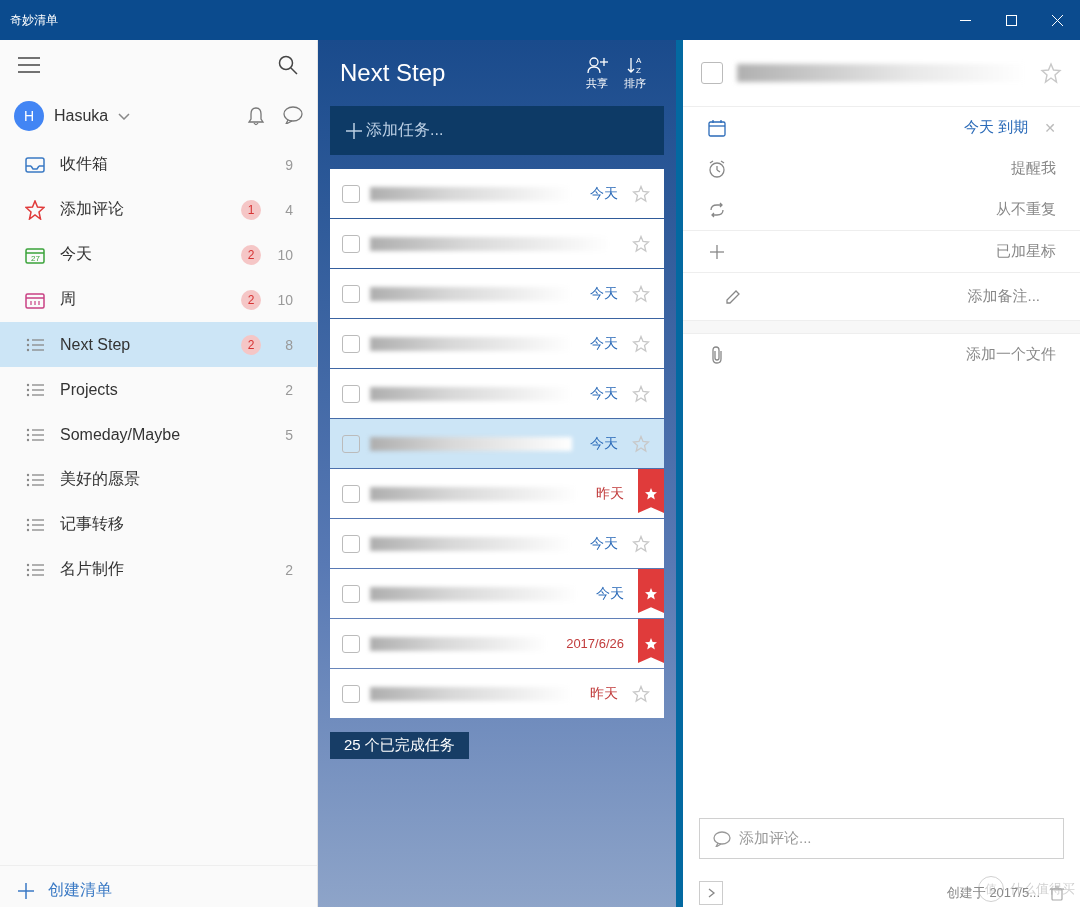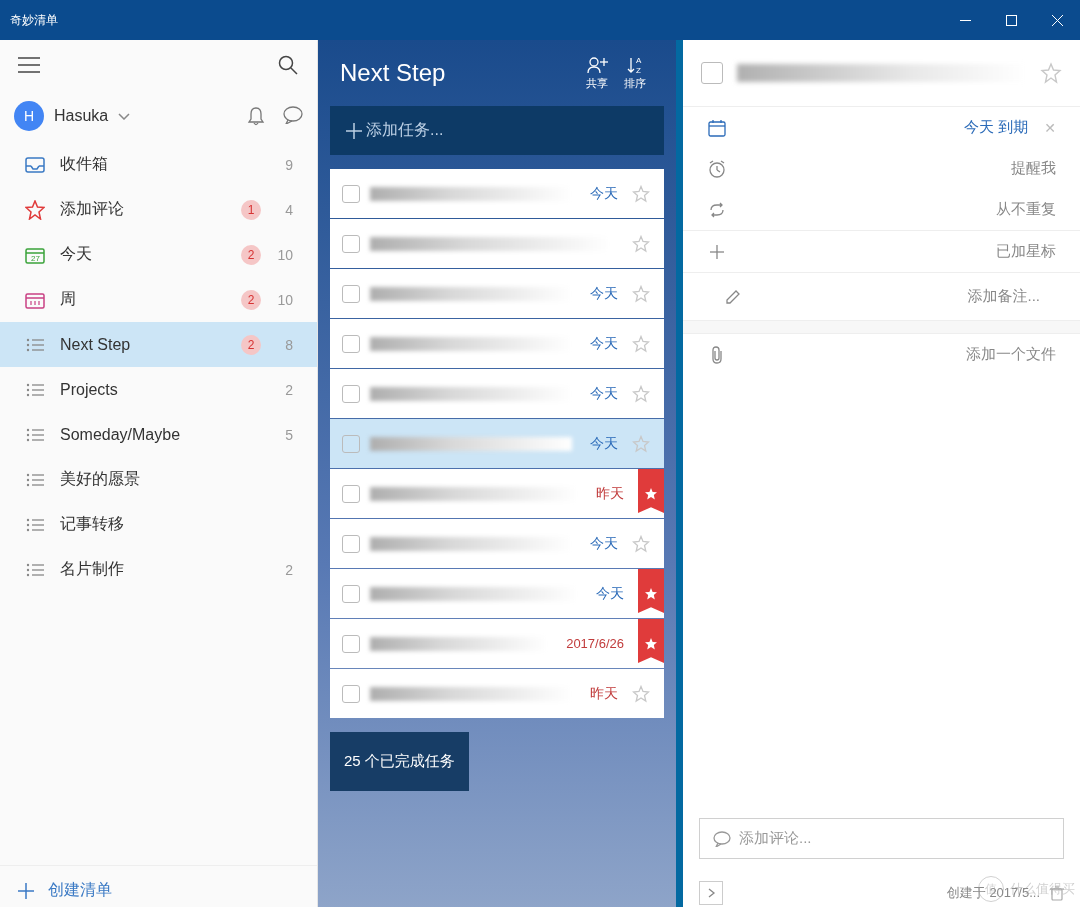--- a/index.html
+++ b/index.html
@@ -50,21 +50,21 @@
 .task-blur { flex: 1; height: 14px; background: linear-gradient(90deg, #aeaeae 0%, #d8d8d8 40%, #fff 100%); filter: blur(2px); margin-right: 8px; }
 .task-date { font-size: 14px; }
 .task-date.today { color: #2a6ab8; }
 .task-date.past { color: #c13c3c; }
 .task-date.custom { color: #c13c3c; font-size: 13px; white-space: nowrap; }
 .task-star { width: 26px; display: flex; align-items: center; justify-content: center; }
 .star-outline { color: #c8c8c8; }
 .star-flag { width: 26px; height: 49px; background: #e03b3b; border-radius: 0 0 2px 2px; display: flex; align-items: center; justify-content: center; clip-path: polygon(0 0, 100% 0, 100% 90%, 50% 78%, 0 90%); margin-right: -10px; margin-left: 4px; }
 .star-flag svg { fill: #fff; }
 
-.completed { margin: 14px 12px 0; padding: 20px 14px; background: #173d66; color: #fff; font-size: 15px; width: fit-content; }
+.completed { margin: 14px 12px 0; padding: 4px 14px; background: #173d66; color: #fff; font-size: 15px; width: fit-content; }
 
 
 .detail { flex: 1; background: #fff; display: flex; flex-direction: column; border-left: 7px solid #0369a1; text-align: right; }
 .detail-header { height: 66px; display: flex; align-items: center; padding: 0 18px; gap: 14px; }
 .detail-check { width: 22px; height: 22px; border: 1.5px solid #bbb; border-radius: 3px; }
 .detail-title-blur { flex: 1; height: 18px; background: linear-gradient(90deg, #b0b0b0 0%, #e8e8e8 60%, #fff 100%); filter: blur(2.5px); }
 .detail-star { color: #c8c8c8; cursor: pointer; }
 
 .detail-sep { height: 1px; background: #eee; margin: 0; }
 .detail-row { display: flex; align-items: center; padding: 11px 24px; gap: 16px; font-size: 15px; cursor: pointer; }

